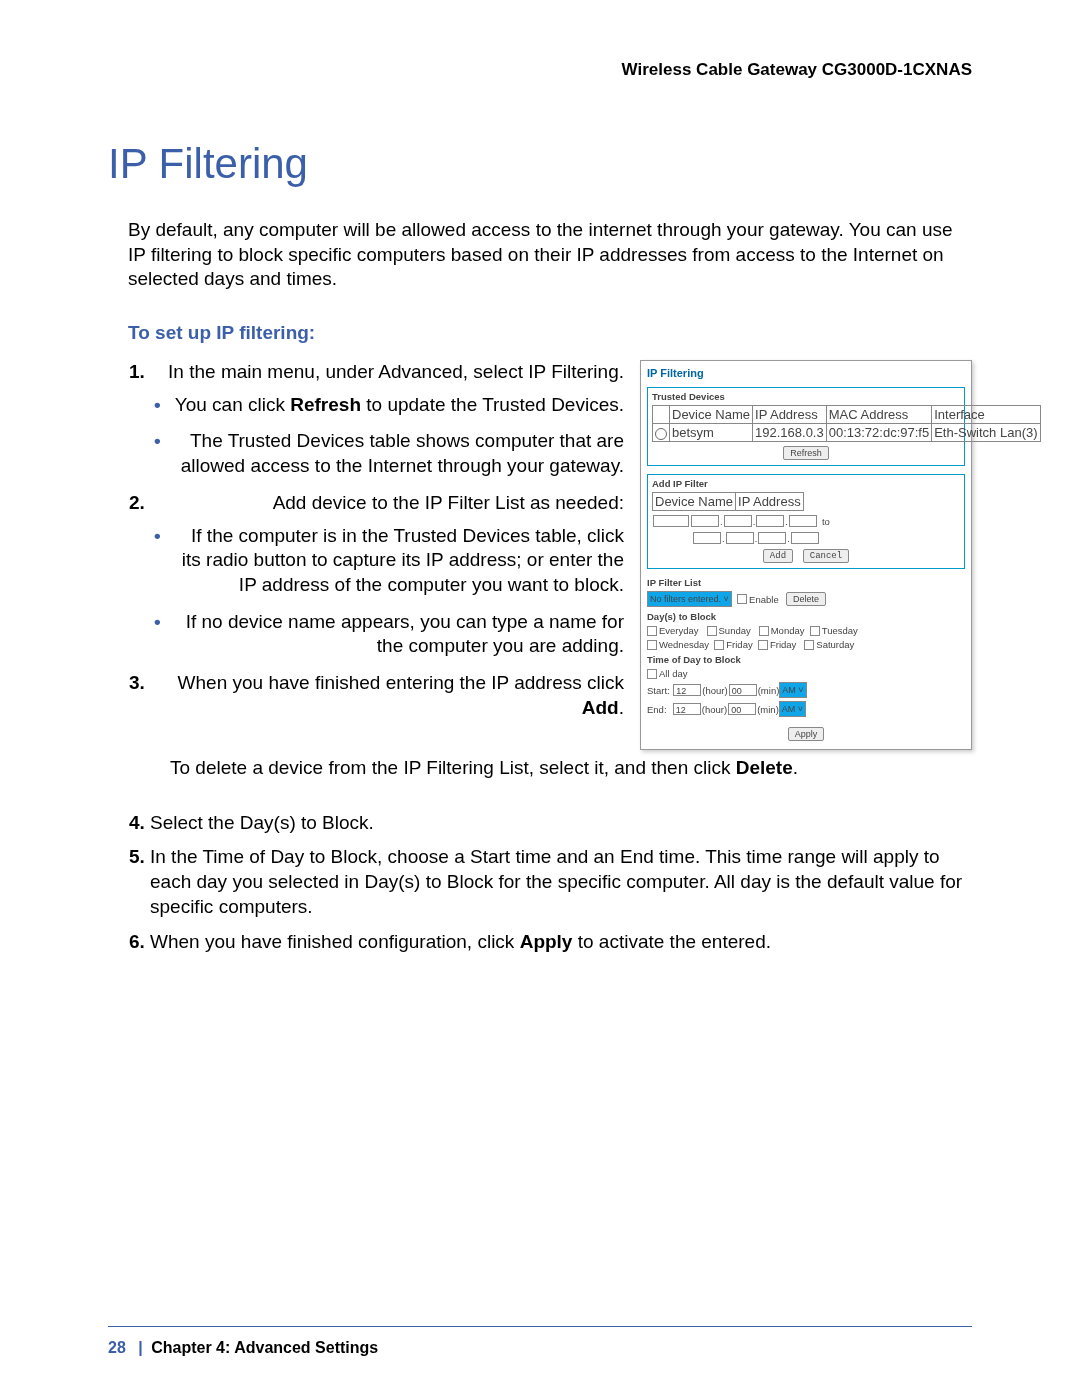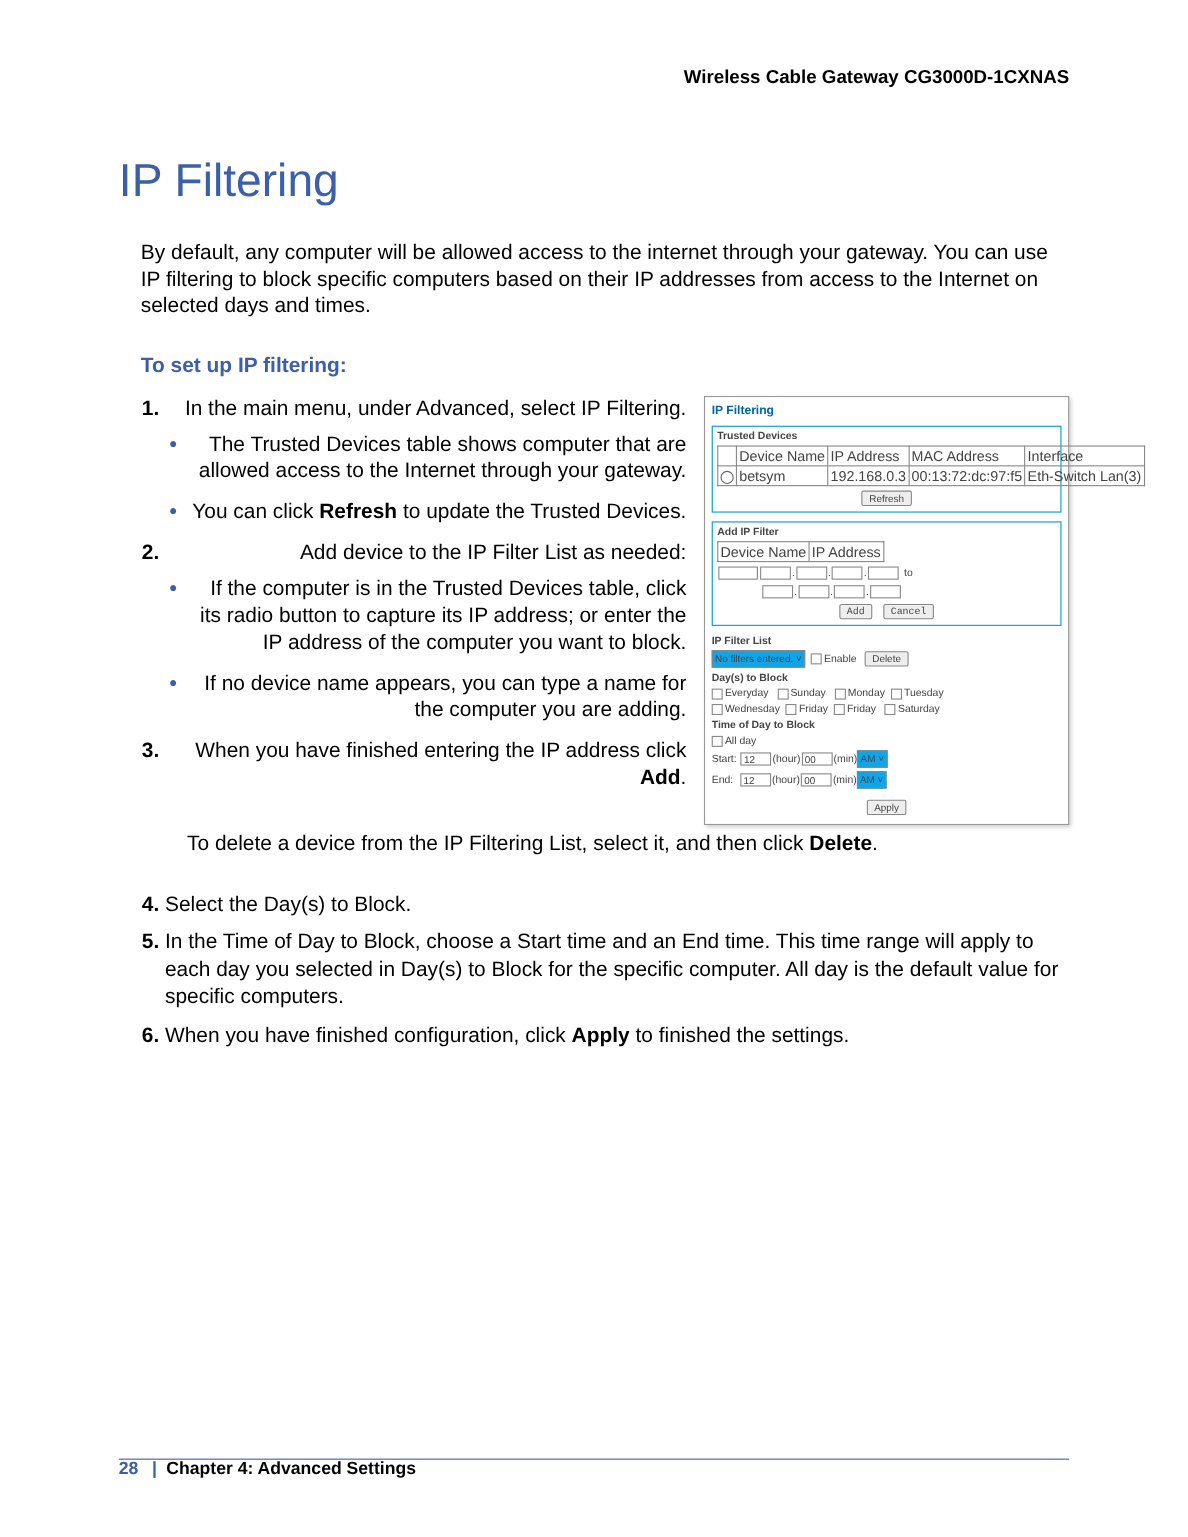--- a/index.html
+++ b/index.html
@@ -174,21 +174,21 @@
   
   .footer-rule{
     position:absolute;
     left:108px;right:108px;
     bottom:70px;
     border-top:1px solid #3b5fa8;
   }
   .footer-text{
     position:absolute;
     left:108px;
-    bottom:52px;
+    bottom:40px;
     font-size:16px;
     font-weight:bold;
   }
   .footer-text .pn{color:#3b5fa8;}
   .footer-text .sep{color:#3b5fa8; margin:0 4px 0 8px;}
 </style>
 </head>
 <body>
 
 <div class="page">
@@ -200,24 +200,24 @@
   <p class="intro">By default, any computer will be allowed access to the internet through your gateway. You can use IP filtering to block specific computers based on their IP addresses from access to the Internet on selected days and times.</p>
 
   <h3 class="sub-heading">To set up IP filtering:</h3>
 
   <div class="two-col">
     <div class="left-col">
       <ol class="steps">
         <li>
           <span>In the main menu, under Advanced, select IP Filtering.</span>
           <ul class="bullets">
-            <li>The Trusted Devices table shows computer that are allowed access to the Internet through your gateway.</li>
             <li>
               <span>You can click </span><span class="bold">Refresh</span><span> to update the Trusted Devices.</span>
             </li>
+            <li>The Trusted Devices table shows computer that are allowed access to the Internet through your gateway.</li>
           </ul>
         </li>
         <li>
           <span>Add device to the IP Filter List as needed:</span>
           <ul class="bullets">
             <li>If the computer is in the Trusted Devices table, click its radio button to capture its IP address; or enter the IP address of the computer you want to block.</li>
             <li>If no device name appears, you can type a name for the computer you are adding.</li>
           </ul>
         </li>
         <li>
@@ -330,21 +330,21 @@
   </div>
 
   <div class="intro" style="margin-top:6px;margin-left:62px;">
     <span>To delete a device from the IP Filtering List, select it, and then click </span><span class="bold">Delete</span><span>.</span>
   </div>
 
   <ol class="steps" start="4" style="margin-left:20px;font-size:19px;line-height:1.3;padding-left:22px;">
     <li>Select the Day(s) to Block.</li>
     <li>In the Time of Day to Block, choose a Start time and an End time. This time range will apply to each day you selected in Day(s) to Block for the specific computer. All day is the default value for specific computers.</li>
     <li>
-      <span>When you have finished configuration, click </span><span class="bold">Apply</span><span> to finished the settings.</span>
+      <span>When you have finished configuration, click </span><span class="bold">Apply</span><span> to activate the entered.</span>
     </li>
   </ol>
 
 </div>
 
 <div class="footer-rule"></div>
 <div class="footer-text">
   <span class="pn">28</span>
   <span class="sep">|</span>
   <span>Chapter 4:  Advanced Settings</span>

